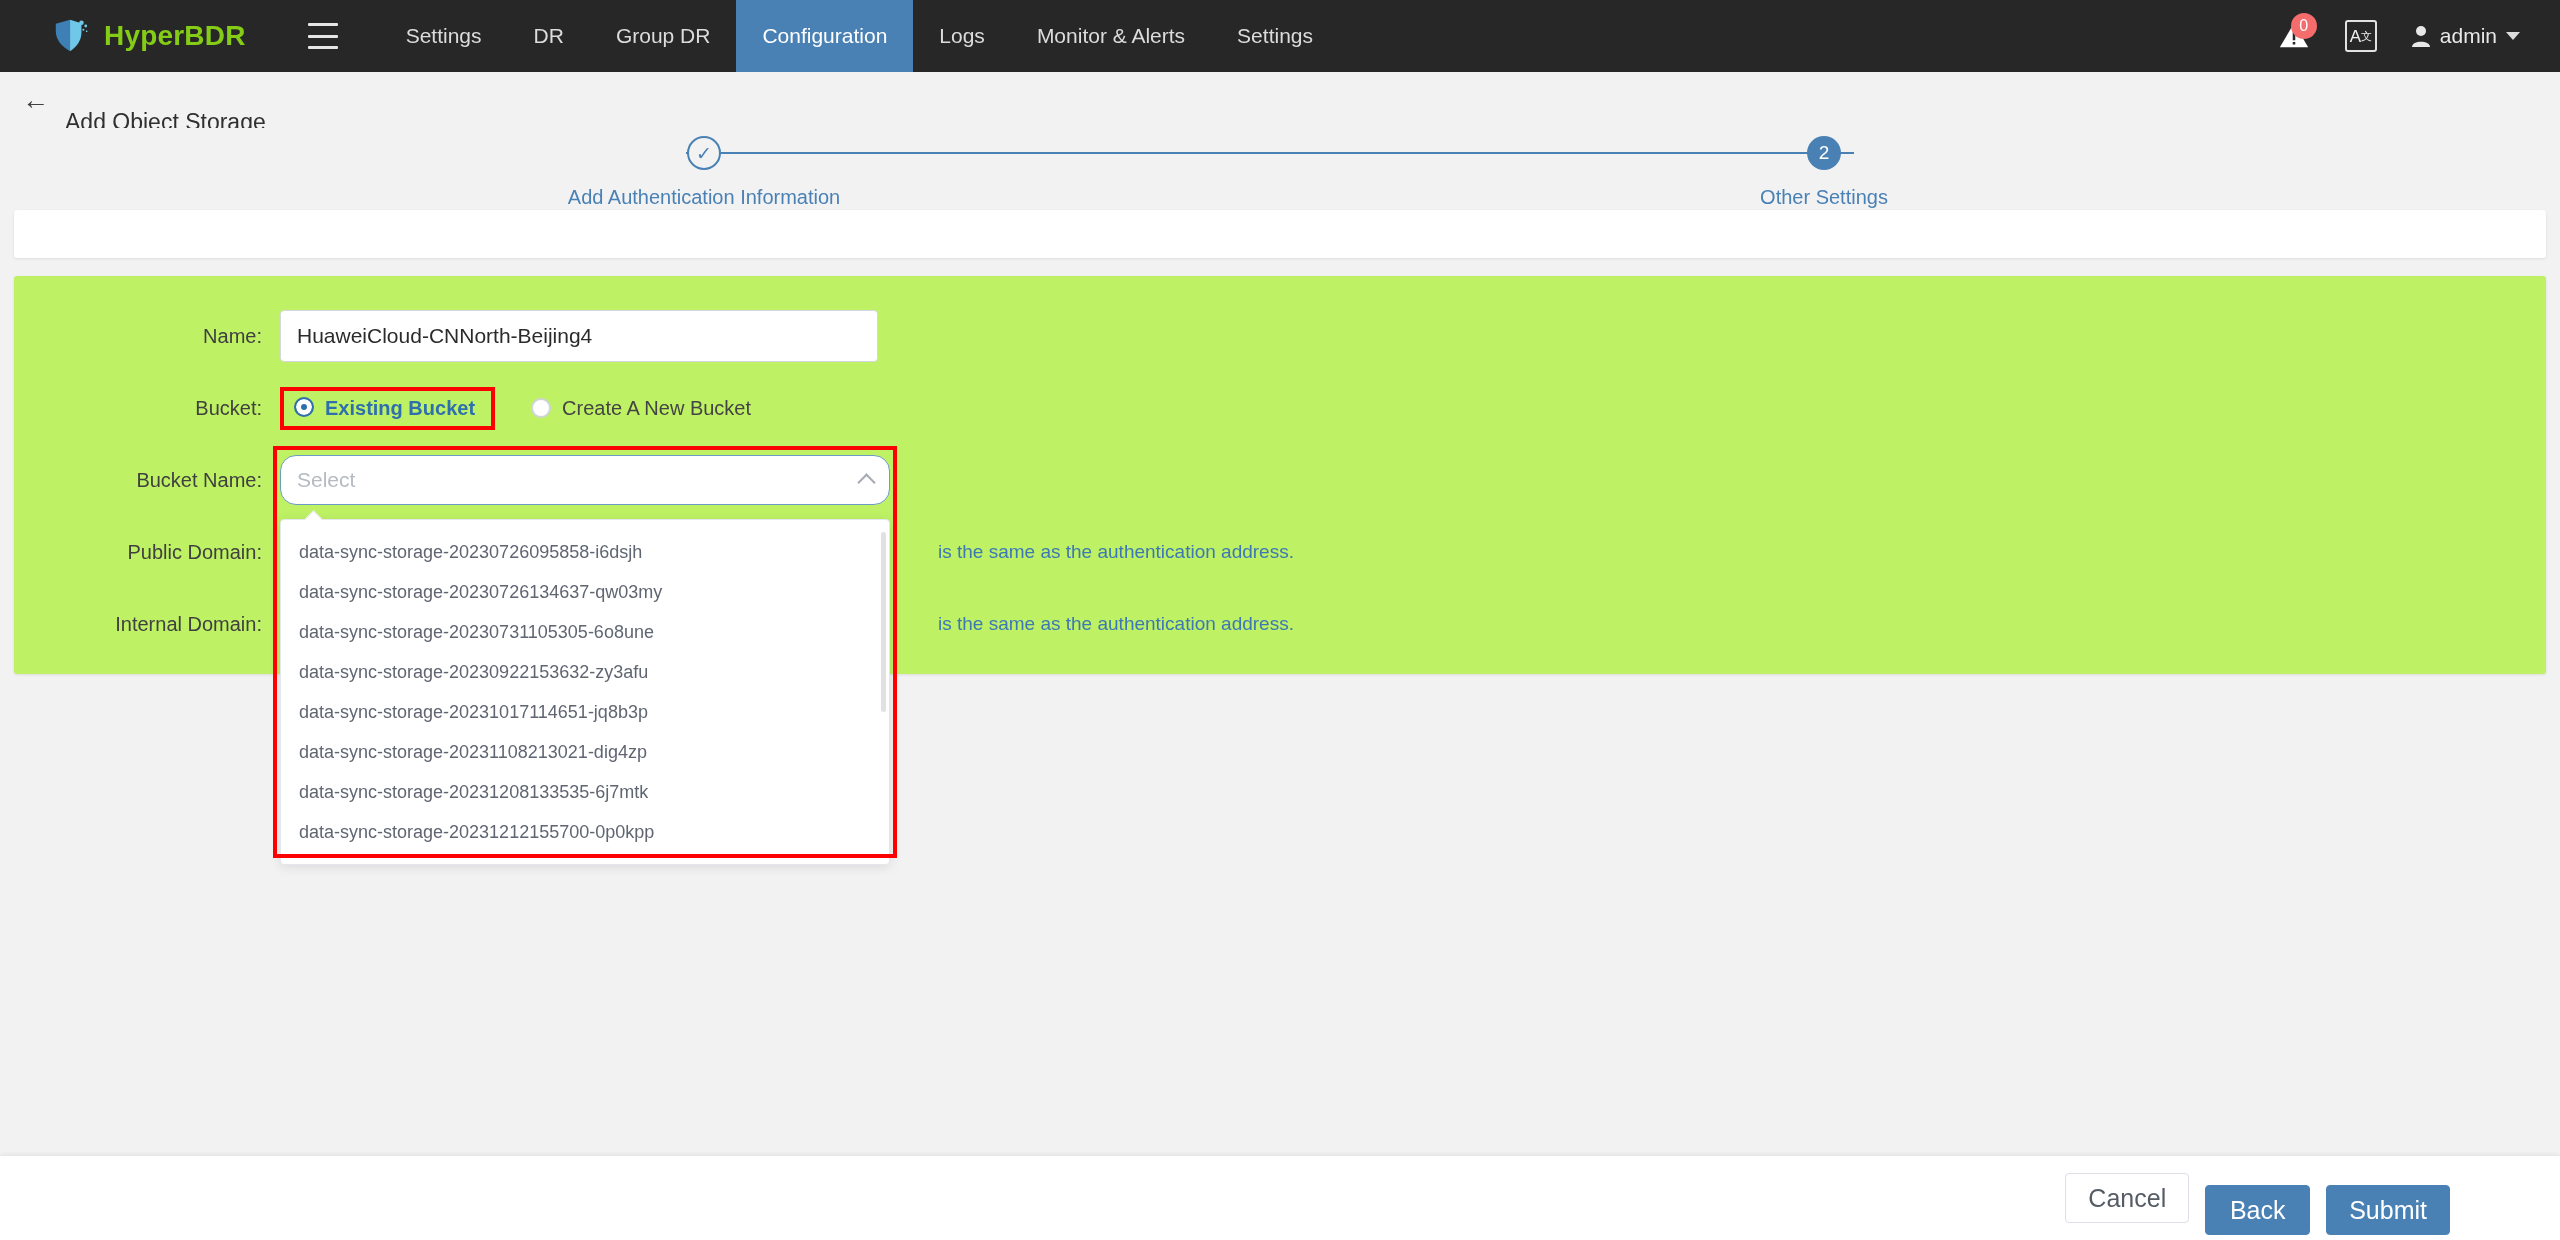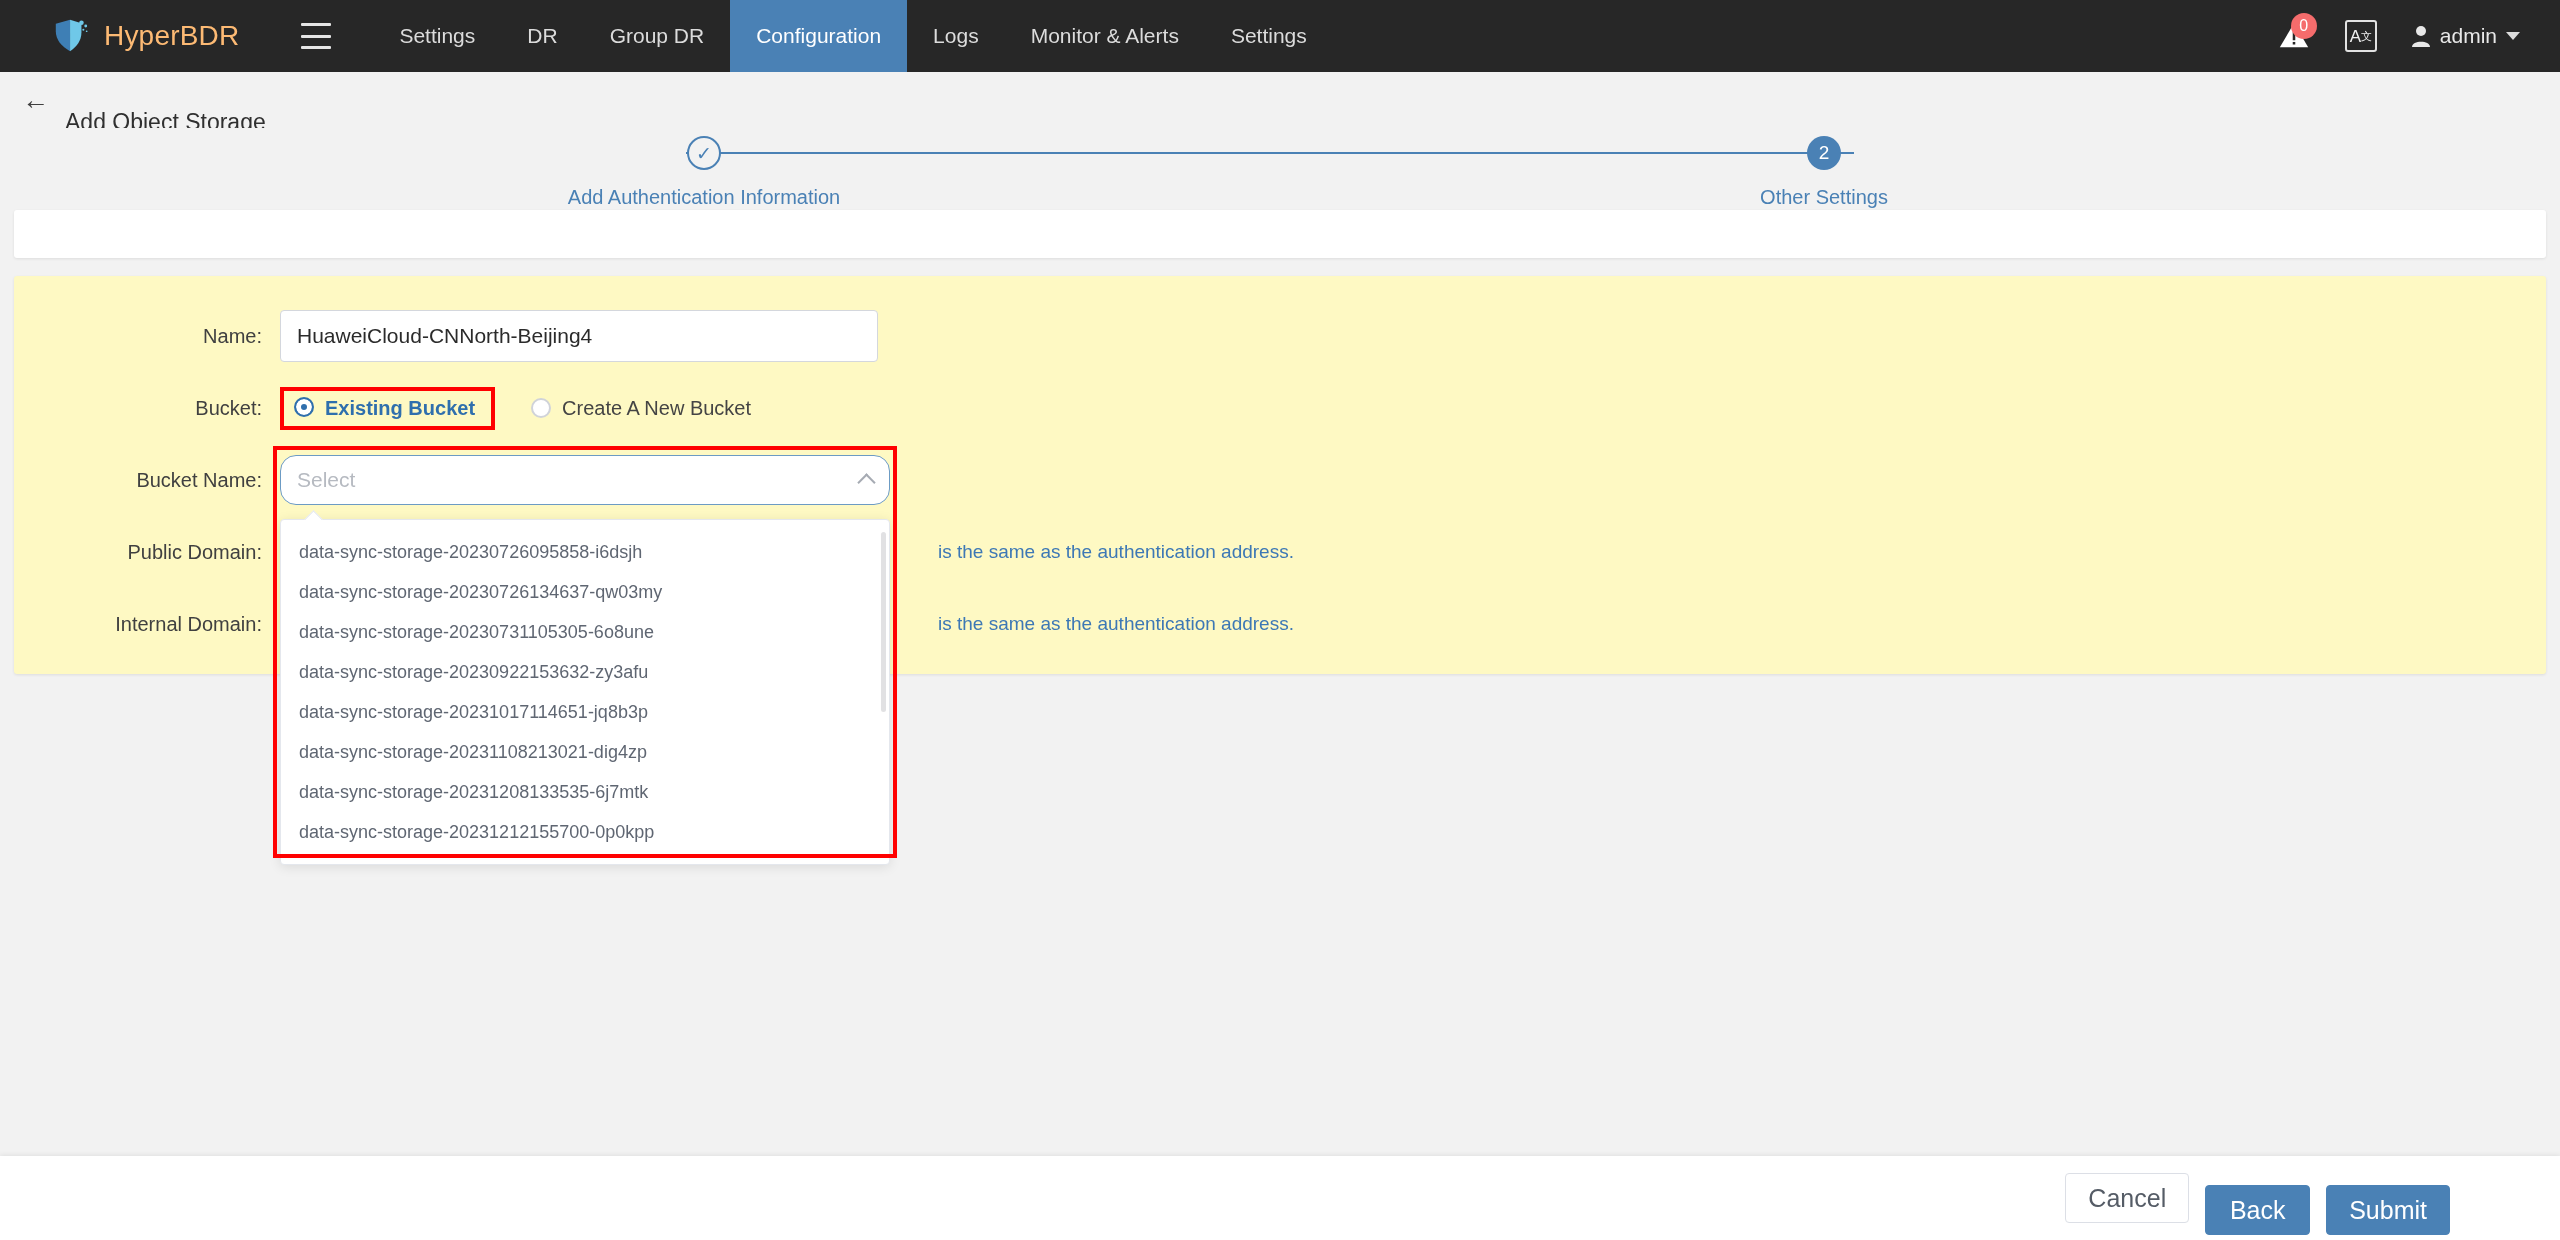--- a/index.html
+++ b/index.html
@@ -22,23 +22,23 @@
   }
   .brand {
     display: flex;
     align-items: center;
     gap: 14px;
     padding-left: 52px;
     padding-right: 30px;
   }
   .brand-logo { width: 38px; height: 38px; display: block; }
   .brand-name {
-    color: #fdba74;
+    color: #84cc16;
     font-size: 28px;
-    font-weight: normal;
+    font-weight: bold;
     letter-spacing: .2px;
   }
   .hamburger {
     width: 30px;
     height: 26px;
     margin-left: 32px;
     margin-right: 42px;
     display: flex;
     flex-direction: column;
     justify-content: space-between;
@@ -173,21 +173,21 @@
   
   .card-strip {
     margin: 14px 14px 0 14px;
     background: #ffffff;
     height: 48px;
     border-radius: 3px;
     box-shadow: 0 1px 3px rgba(0,0,0,.09);
   }
   .form-card {
     margin: 18px 14px 0 14px;
-    background: #fef9c3;
+    background: #bef264;
     border-radius: 3px;
     box-shadow: 0 1px 3px rgba(0,0,0,.09);
     height: 398px;
     padding-top: 34px;
     position: relative;
   }
 
   
   .form-row {
     display: flex;

